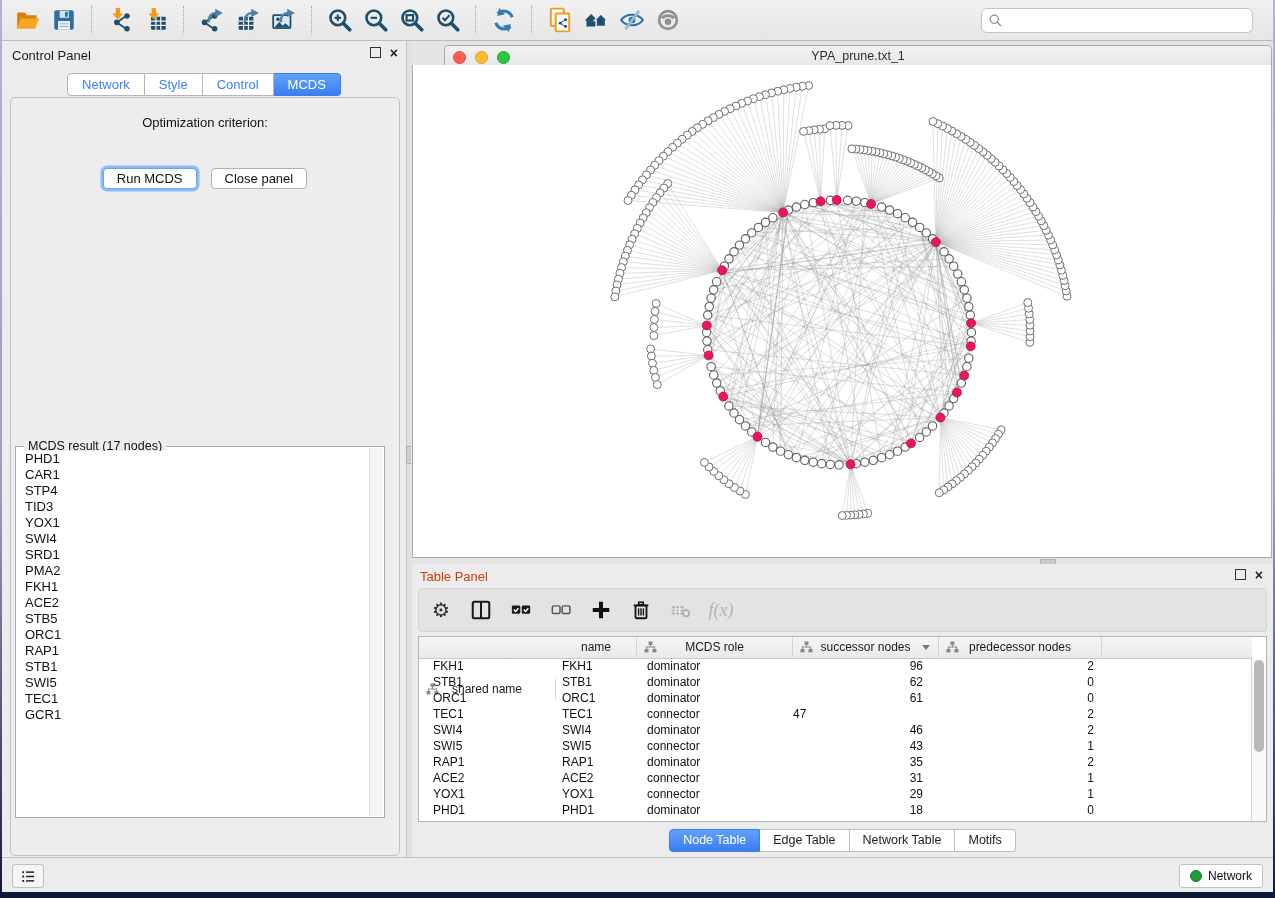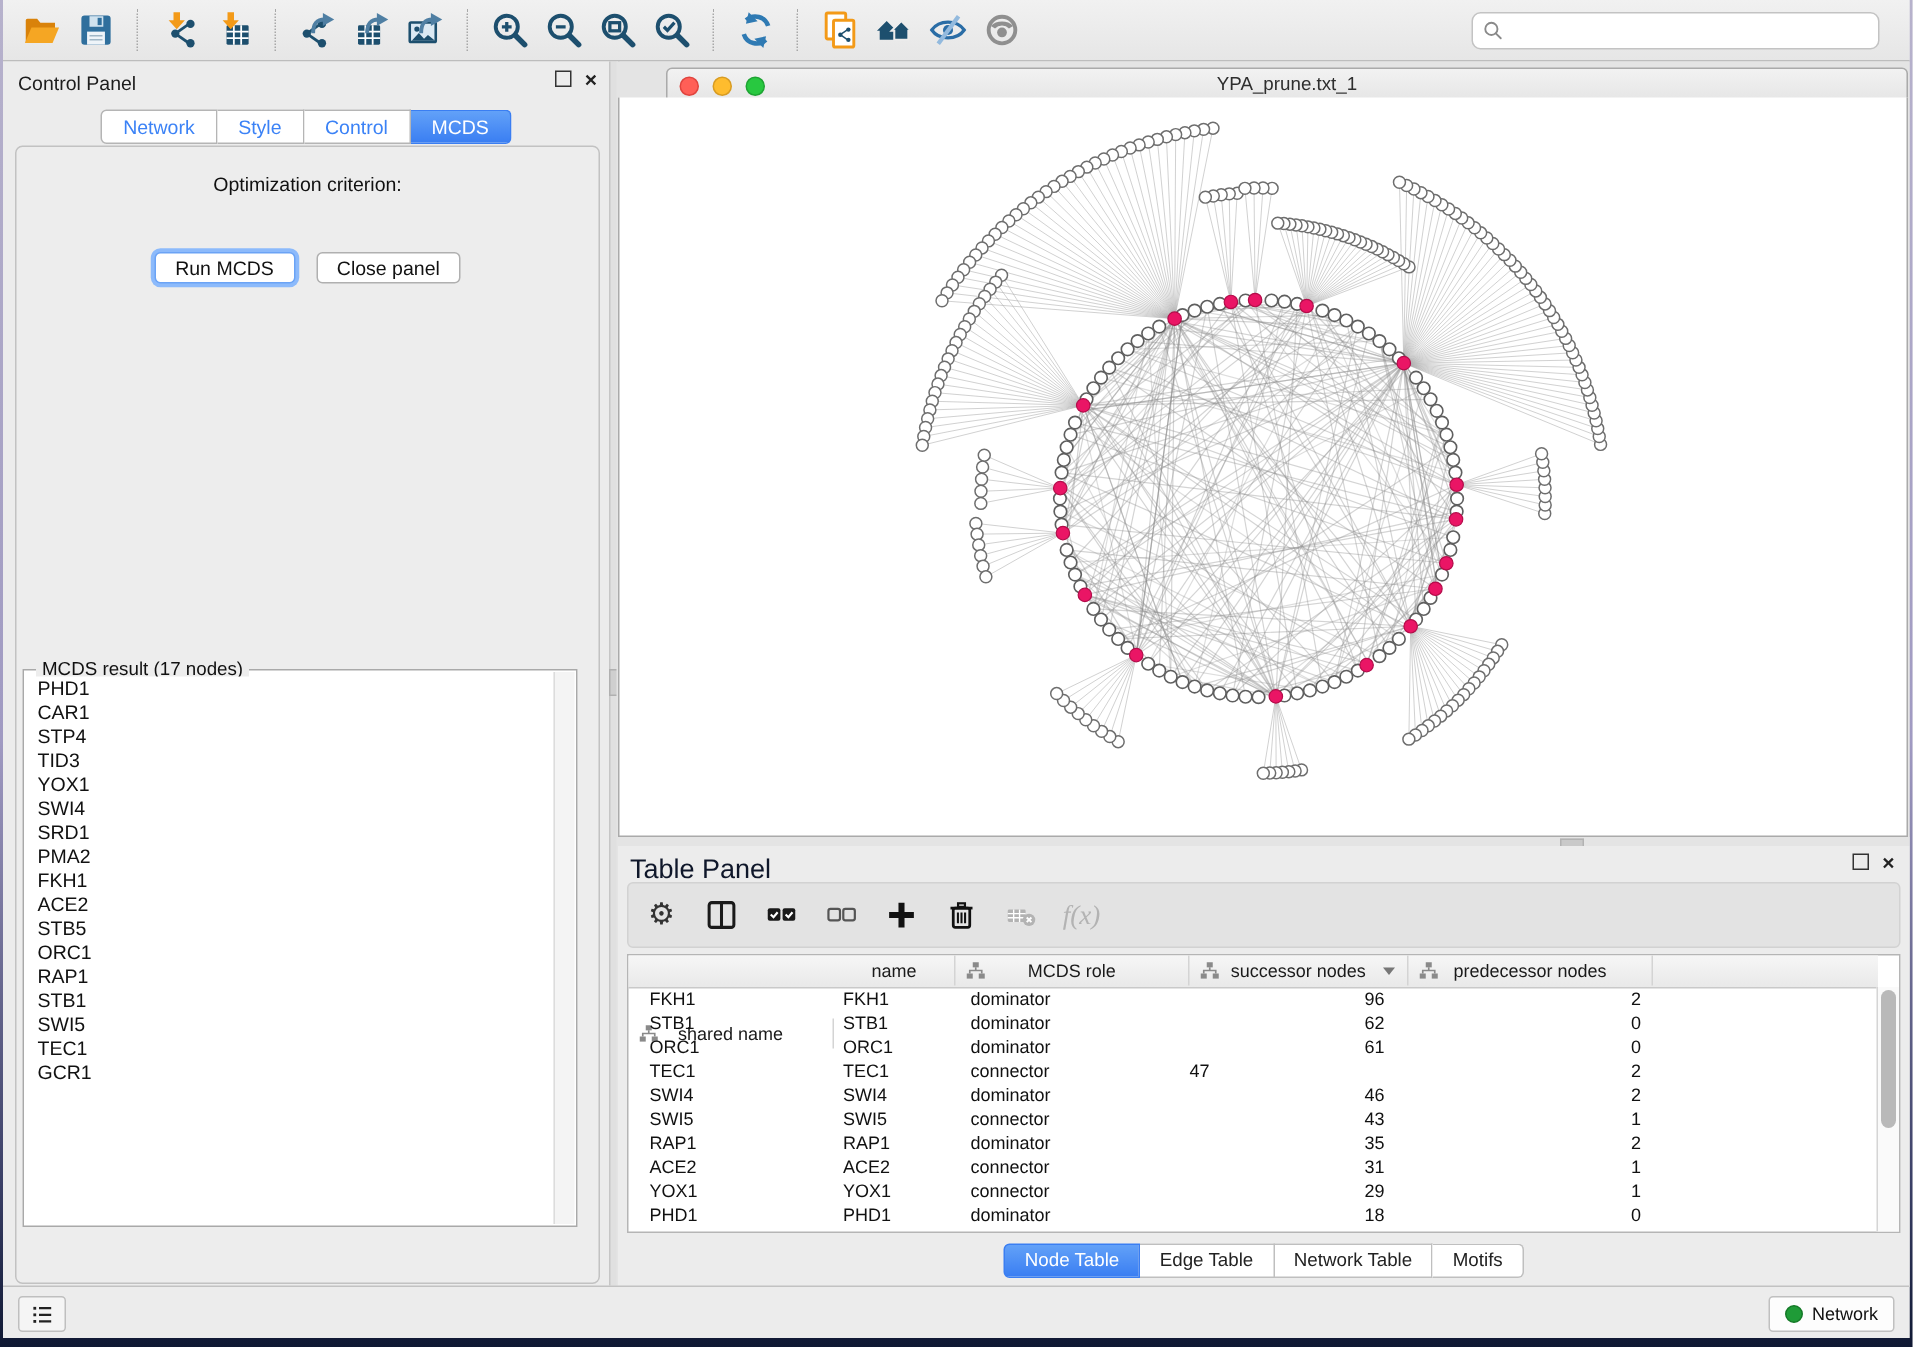--- a/index.html
+++ b/index.html
@@ -64,21 +64,21 @@
   .net-titlebar{position:absolute;left:0;right:0;top:0;height:36px;background:linear-gradient(#f2f2f2,#dedede);
     border:1px solid #aaaaaa;border-radius:4px 4px 0 0;box-sizing:border-box;margin-left:32px;}
   .traffic{position:absolute;left:8px;top:4.5px;display:flex;gap:9px;}
   .light{width:11px;height:11px;border-radius:50%;}
   .net-title{position:absolute;left:0;right:0;top:3px;text-align:center;font-size:12.5px;color:#2e2e2e;}
   .net-canvas{position:absolute;left:0;right:0;top:20px;bottom:0;background:#fff;border:1px solid #aaaaaa;border-top:none;box-sizing:border-box;}
   .net-canvas svg{width:100%;height:100%;display:block;}
 
   
   .table-panel{position:absolute;left:1px;right:0;top:523px;bottom:0;background:#ececec;}
-  .tp-header{position:absolute;left:8px;top:5px;font-size:18px;color:#0f172a;}
+  .tp-header{position:absolute;left:8px;top:5px;font-size:13px;color:#c2410c;}
   .tp-winbtns{position:absolute;right:10px;top:5px;display:flex;align-items:center;gap:9px;}
   .tp-toolbar{position:absolute;left:6px;right:6px;top:24px;height:44px;background:#e3e3e3;border:1px solid #d2d2d2;border-radius:4px;
     display:flex;align-items:center;padding-left:10px;box-sizing:border-box;gap:16px;}
   .tp-tool{width:24px;height:24px;display:flex;align-items:center;justify-content:center;}
   .tp-tool svg{width:22px;height:22px;}
   .tp-tool .fx{font-family:"Liberation Serif",serif;font-style:italic;font-size:18px;color:#b3b3b3;}
   .gear-glyph{font-size:20px;color:#333;line-height:22px;}
   .tbl{position:absolute;left:6px;right:6px;top:72px;bottom:36px;background:#fff;border:1px solid #b5b5b5;box-sizing:border-box;}
   .tbl-header{position:absolute;left:0;right:14px;top:0;height:21px;background:linear-gradient(#f6f6f6,#e9e9e9);border-bottom:1px solid #c9c9c9;}
   .th-cell{position:absolute;top:0;height:20px;border-right:1px solid #d4d4d4;font-size:12px;color:#1a1a1a;

